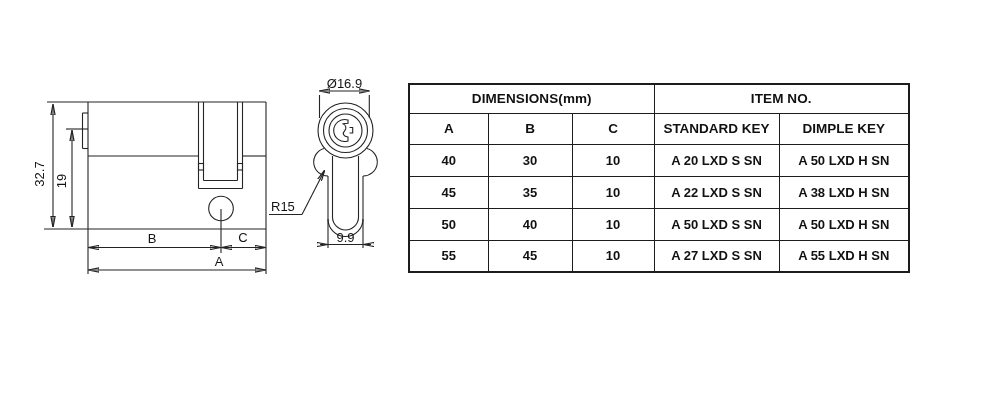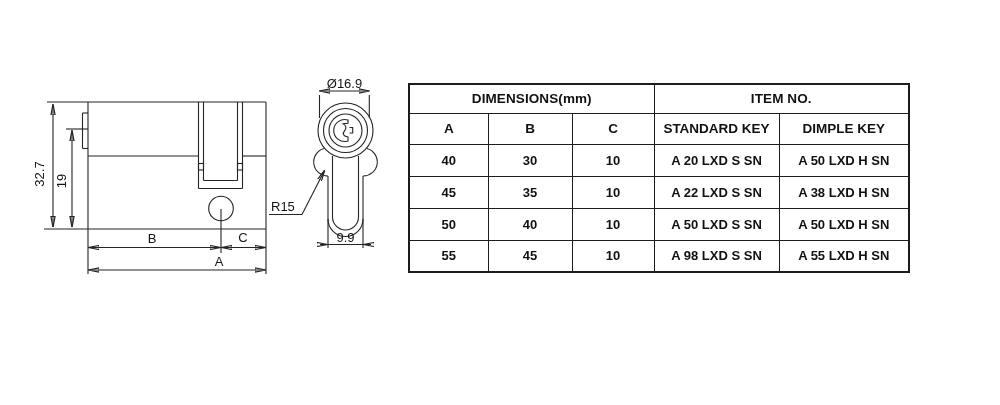--- a/index.html
+++ b/index.html
@@ -152,19 +152,19 @@
           <td>50</td>
           <td>40</td>
           <td>10</td>
           <td>A 50 LXD S SN</td>
           <td>A 50 LXD H SN</td>
         </tr>
         <tr>
           <td>55</td>
           <td>45</td>
           <td>10</td>
-          <td>A 98 LXD S SN</td>
+          <td>A 27 LXD S SN</td>
           <td>A 55 LXD H SN</td>
         </tr>
       </tbody>
   </table>
 
 </div>
 
 </body></html>

